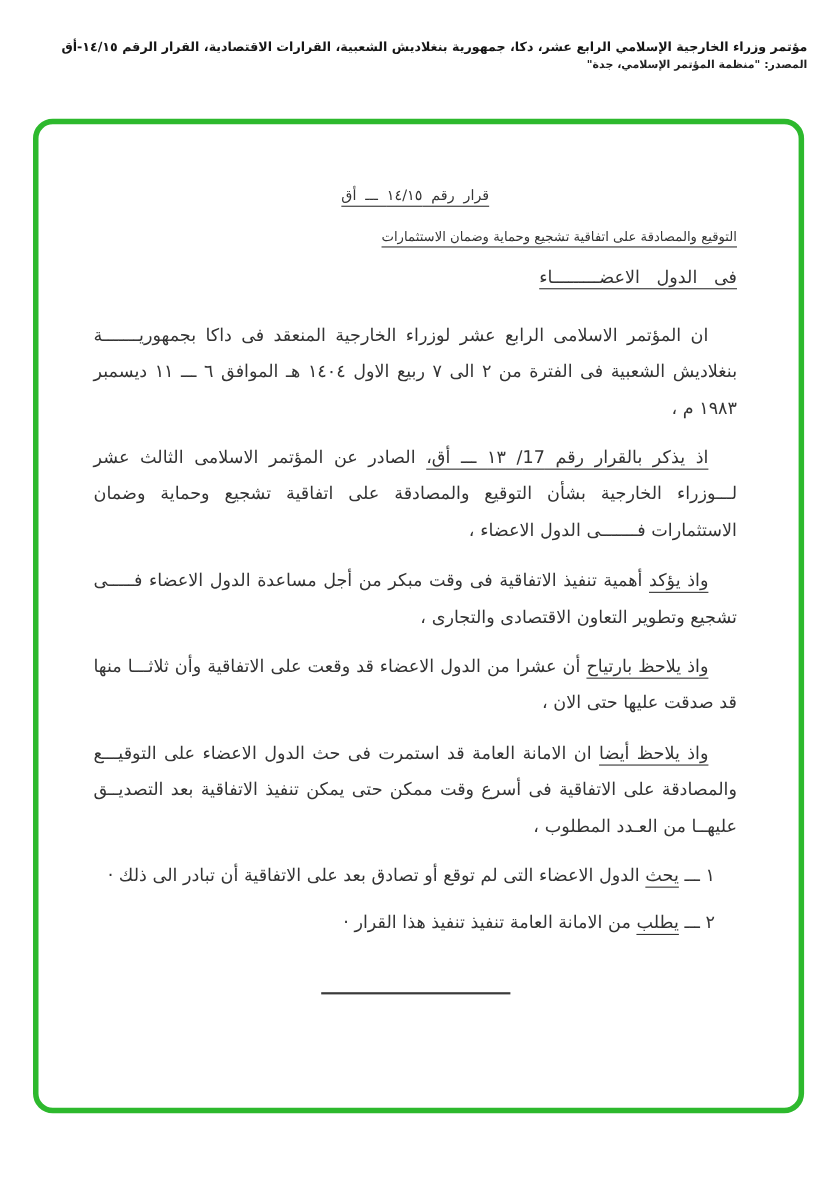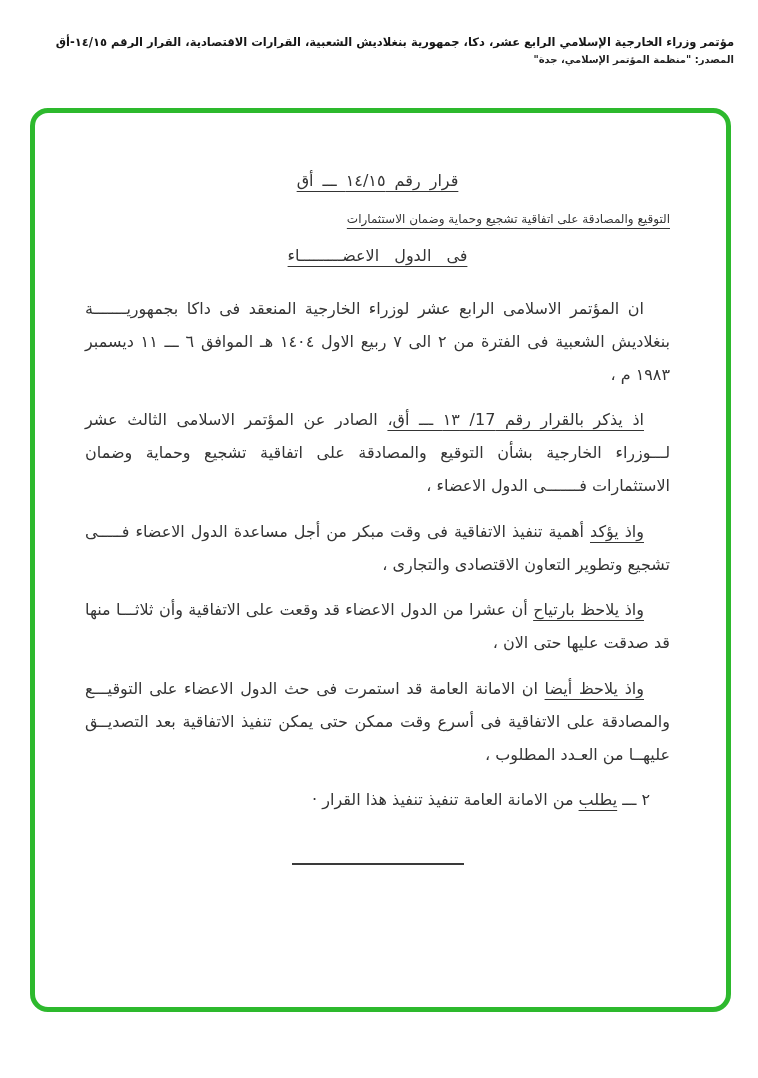--- a/index.html
+++ b/index.html
@@ -47,32 +47,32 @@
     color: #343434;
     font-size: 16px;
   }
   .u {
     text-decoration: underline;
     text-decoration-thickness: 1px;
     text-underline-offset: 5px;
   }
   .title {
     text-align: center;
-    font-size: 16px;
+    font-size: 13px;
     margin-bottom: 22px;
     word-spacing: 4px;
   }
   .title span { padding: 0 6px; }
   .subtitle {
     text-align: right;
     font-size: 12px;
     margin-bottom: 20px;
   }
   .subtitle2 {
-    text-align: center;
+    text-align: right;
     font-size: 16px;
     margin-bottom: 28px;
     word-spacing: 10px;
   }
   .para {
     text-align: justify;
     line-height: 2.05;
     margin-bottom: 13px;
     text-indent: 26px;
   }
@@ -115,20 +115,21 @@
       <p class="para"><span>ان المؤتمر الاسلامى الرابع عشر لوزراء الخارجية المنعقد فى داكا بجمهوريـــــــة بنغلاديش الشعبية فى الفترة من ٢ الى ٧ ربيع الاول ١٤٠٤ هـ الموافق ٦ ـــ ١١ ديسمبر ١٩٨٣ م ،</span></p>
 
       <p class="para"><span class="u">اذ يذكر بالقرار رقم 17/ ١٣ ـــ أق،</span><span> الصادر عن المؤتمر الاسلامى الثالث عشر لـــوزراء الخارجية بشأن التوقيع والمصادقة على اتفاقية تشجيع وحماية وضمان الاستثمارات فـــــــى الدول الاعضاء ،</span></p>
 
       <p class="para"><span class="u">واذ يؤكد</span><span> أهمية تنفيذ الاتفاقية فى وقت مبكر من أجل مساعدة الدول الاعضاء فـــــى تشجيع وتطوير التعاون الاقتصادى والتجارى ،</span></p>
 
       <p class="para"><span class="u">واذ يلاحظ بارتياح</span><span> أن عشرا من الدول الاعضاء قد وقعت على الاتفاقية وأن ثلاثـــا منها قد صدقت عليها حتى الان ،</span></p>
 
       <p class="para"><span class="u">واذ يلاحظ أيضا</span><span> ان الامانة العامة قد استمرت فى حث الدول الاعضاء على التوقيـــع والمصادقة على الاتفاقية فى أسرع وقت ممكن حتى يمكن تنفيذ الاتفاقية بعد التصديــق عليهــا من العـدد المطلوب ،</span></p>
 
+      <p class="para item"><span>١ ـــ </span><span class="u">يحث</span><span> الدول الاعضاء التى لم توقع أو تصادق بعد على الاتفاقية أن تبادر الى ذلك ·</span></p>
 
       <p class="para item"><span>٢ ـــ </span><span class="u">يطلب</span><span> من الامانة العامة تنفيذ تنفيذ هذا القرار ·</span></p>
 
       <div class="end-line"></div>
 
     </div>
   </div>
 
 </div>
 

